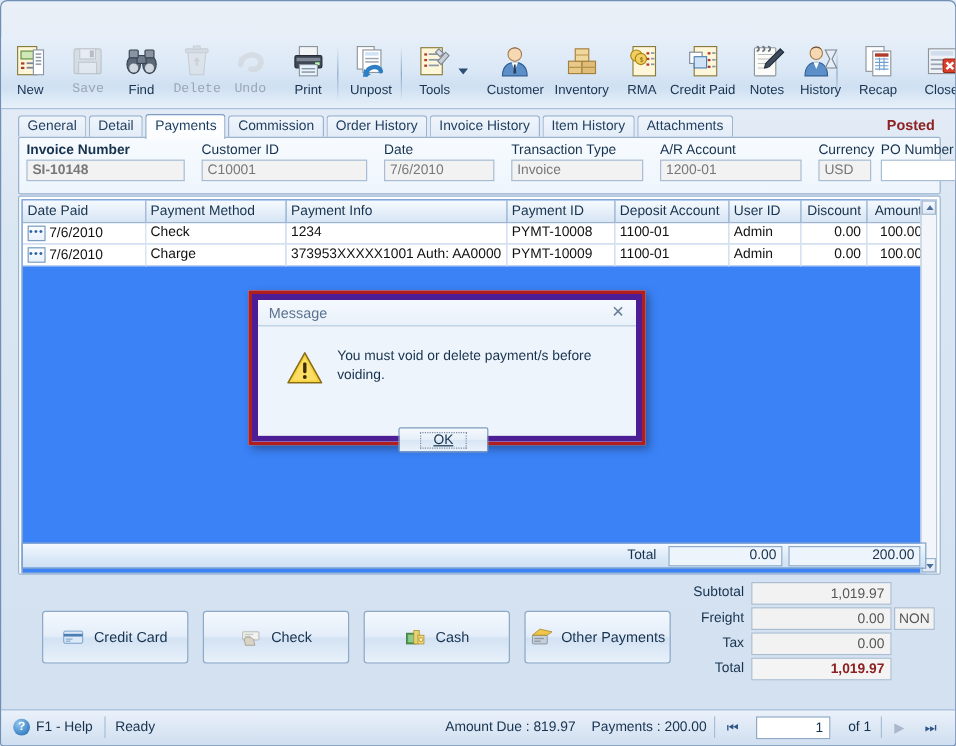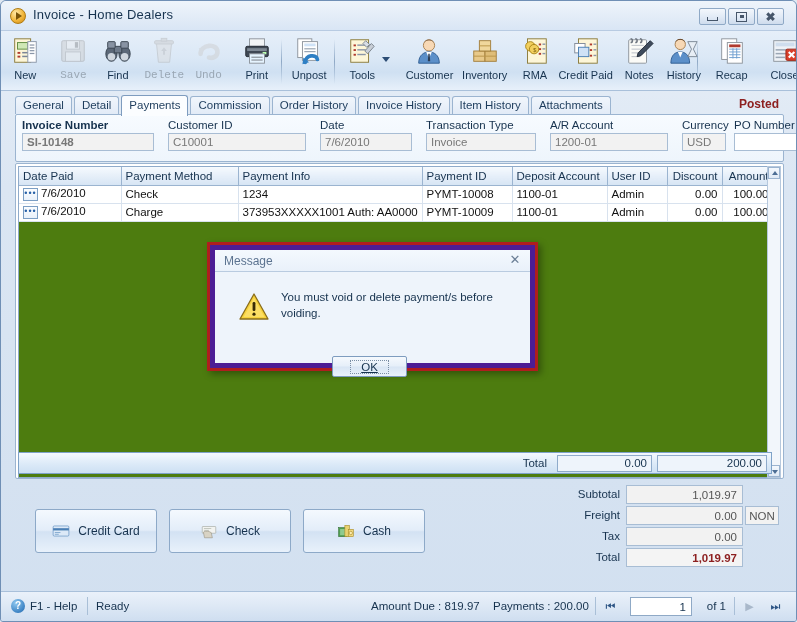--- a/index.html
+++ b/index.html
@@ -162,21 +162,21 @@
     width: 769px; height: 316px;
     background: #ffffff;
     border: 1px solid #9bb4d0;
     border-radius: 2px;
     overflow: hidden;
   }
   #grid-inner {
     position: absolute; left: 2px; top: 2px;
     width: 754px; height: 312px;
     border: 1px solid #8fabcb;
-    background: #4d7c0f;
+    background: #3b82f6;
   }
   table.grid { border-collapse: collapse; width: 100%; table-layout: fixed; }
   table.grid th {
     height: 18px;
     background: linear-gradient(to bottom, #f6fafe 0%, #e6eff9 50%, #d7e5f4 100%);
     border-right: 1px solid #9bb4d0;
     border-bottom: 1px solid #9bb4d0;
     font-weight: normal;
     font-size: 11.5px;
     color: #16324e;
@@ -358,33 +358,20 @@
     display: flex; align-items: center; justify-content: center;
   }
   #modal-ok .inner { border: 1px dotted #7a8ea5; padding: 0 10px; }
   .uline { text-decoration: underline; }
 </style>
 </head>
 <body>
 
 <div id="window">
 
-  <div id="titlebar">
-    <div id="title-icon"></div>
-    <div id="title-text">Invoice - Home Dealers</div>
-    <div class="win-btn" id="btn-min">
-        <div class="g"></div>
-      </div>
-    <div class="win-btn" id="btn-max">
-        <div class="g"></div>
-      </div>
-    <div class="win-btn" id="btn-close">
-        <div class="g">✖</div>
-      </div>
-  </div>
 
   <div id="toolbar">
       <div class="tb-sep" style="left: 279.63px;"></div>
       <div class="tb-sep" style="left: 333.333px;"></div>
       <div class="tb-sep" style="left: 696.296px;"></div>
       <div class="tb-item" style="left: 9.25926px;">
         <div class="tb-ico">
           <svg viewBox="0 0 32 32" width="30" height="30">
             <rect x="5" y="3" width="17" height="25" fill="#fdf6d8" stroke="#8a7a3a"></rect>
             <rect x="8" y="7" width="11" height="7" fill="#cfe8b5" stroke="#5f8c3f"></rect>
@@ -824,13 +811,22 @@
     <div class="paybtn" style="left: 302px; width: 122px;">
       <svg viewBox="0 0 32 32" width="18" height="18">
         <rect x="3" y="10" width="15" height="16" fill="#4f9c4f" stroke="#2d6b2d"></rect>
         <rect x="5.5" y="12.5" width="10" height="11" fill="#8fcb8f"></rect>
         <rect x="14" y="6" width="8" height="20" fill="#e8d271" stroke="#a3861d"></rect>
         <rect x="20" y="13" width="9" height="13" fill="#f0d77f" stroke="#a3861d"></rect>
         <circle cx="24.5" cy="19.5" r="3" fill="#fbecb2" stroke="#a3861d"></circle>
       </svg>
       <span>Cash</span>
     </div>
+    <div class="paybtn" style="left: 436px; width: 122px;">
+      <svg viewBox="0 0 32 32" width="18" height="18">
+        <rect x="3" y="13" width="22" height="13" rx="1.5" fill="#c6cfd9" stroke="#6e7a88"></rect>
+        <path d="M3 13 L14 4 L32 8 L25 13 z" fill="#f0c64a" stroke="#9d7a13"></path>
+        <rect x="6" y="17" width="14" height="2" fill="#8b97a5"></rect>
+        <rect x="6" y="21" width="9" height="2" fill="#8b97a5"></rect>
+      </svg>
+      <span>Other Payments</span>
+    </div>
   </div>
 
 </body></html>

